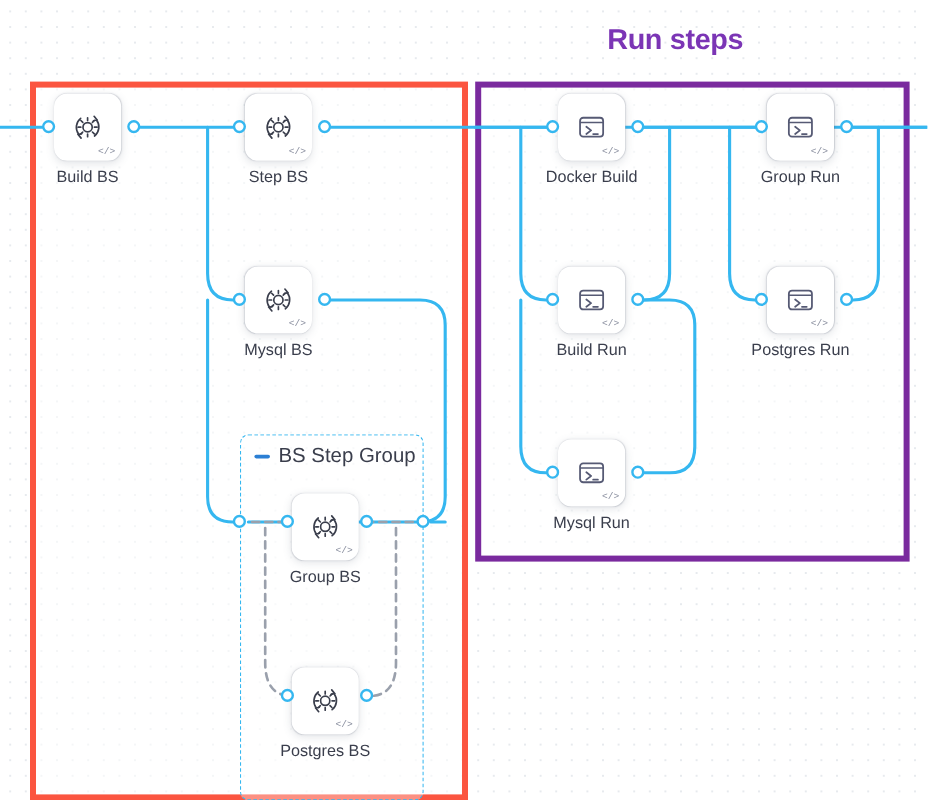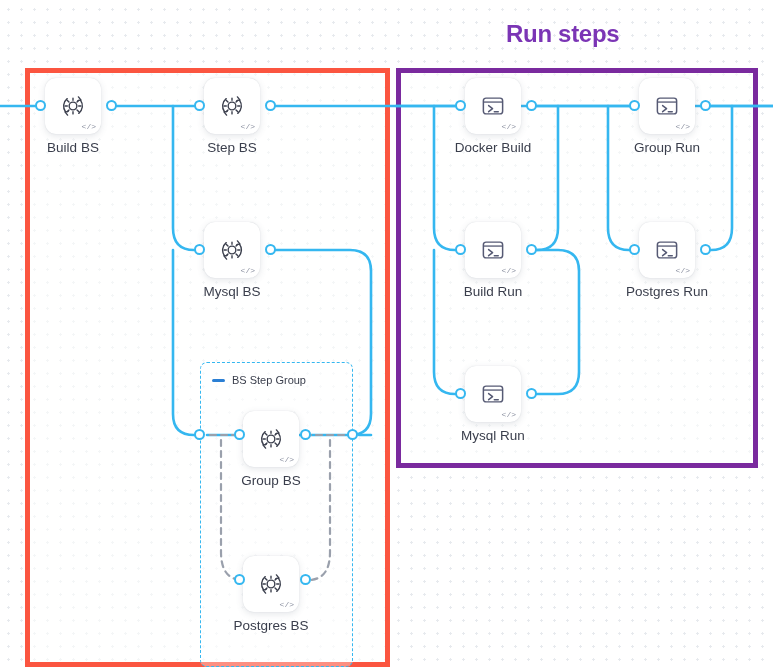--- a/index.html
+++ b/index.html
@@ -74,21 +74,21 @@
     align-items: center;
     gap: 7px;
     height: 18px;
   }
   #step-group-toggle {
     width: 13px; height: 3px;
     background: #2b7fd4;
     border-radius: 2px;
   }
   #step-group-label {
-    font-size: 11px;
+    font-size: 17px;
     color: #3a3e4c;
     white-space: nowrap;
   }
 
   
   .node {
     position: absolute;
     width: 56px; height: 56px;
   }
   .node-card {

